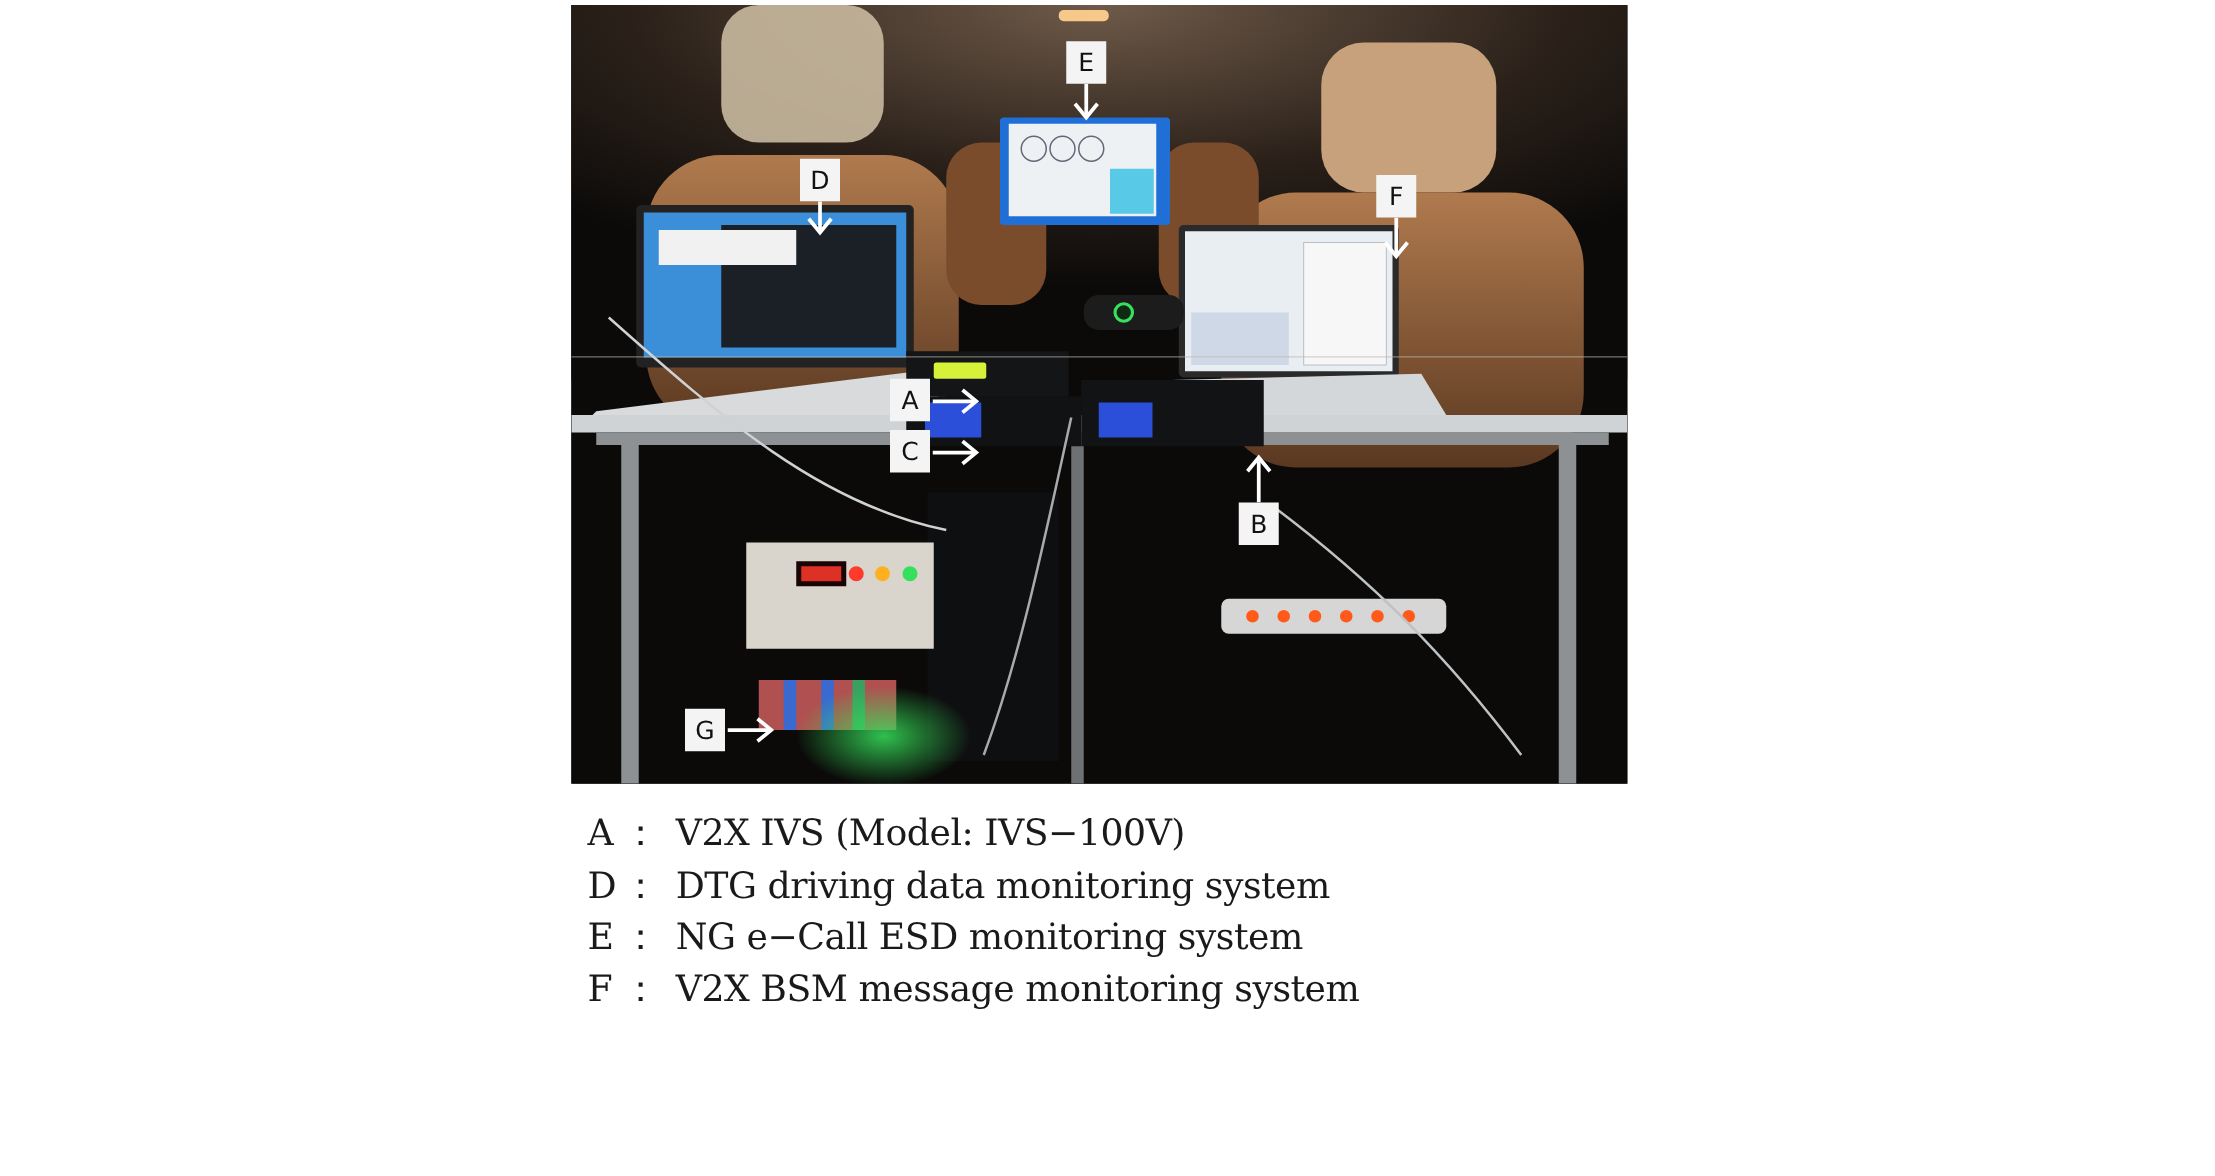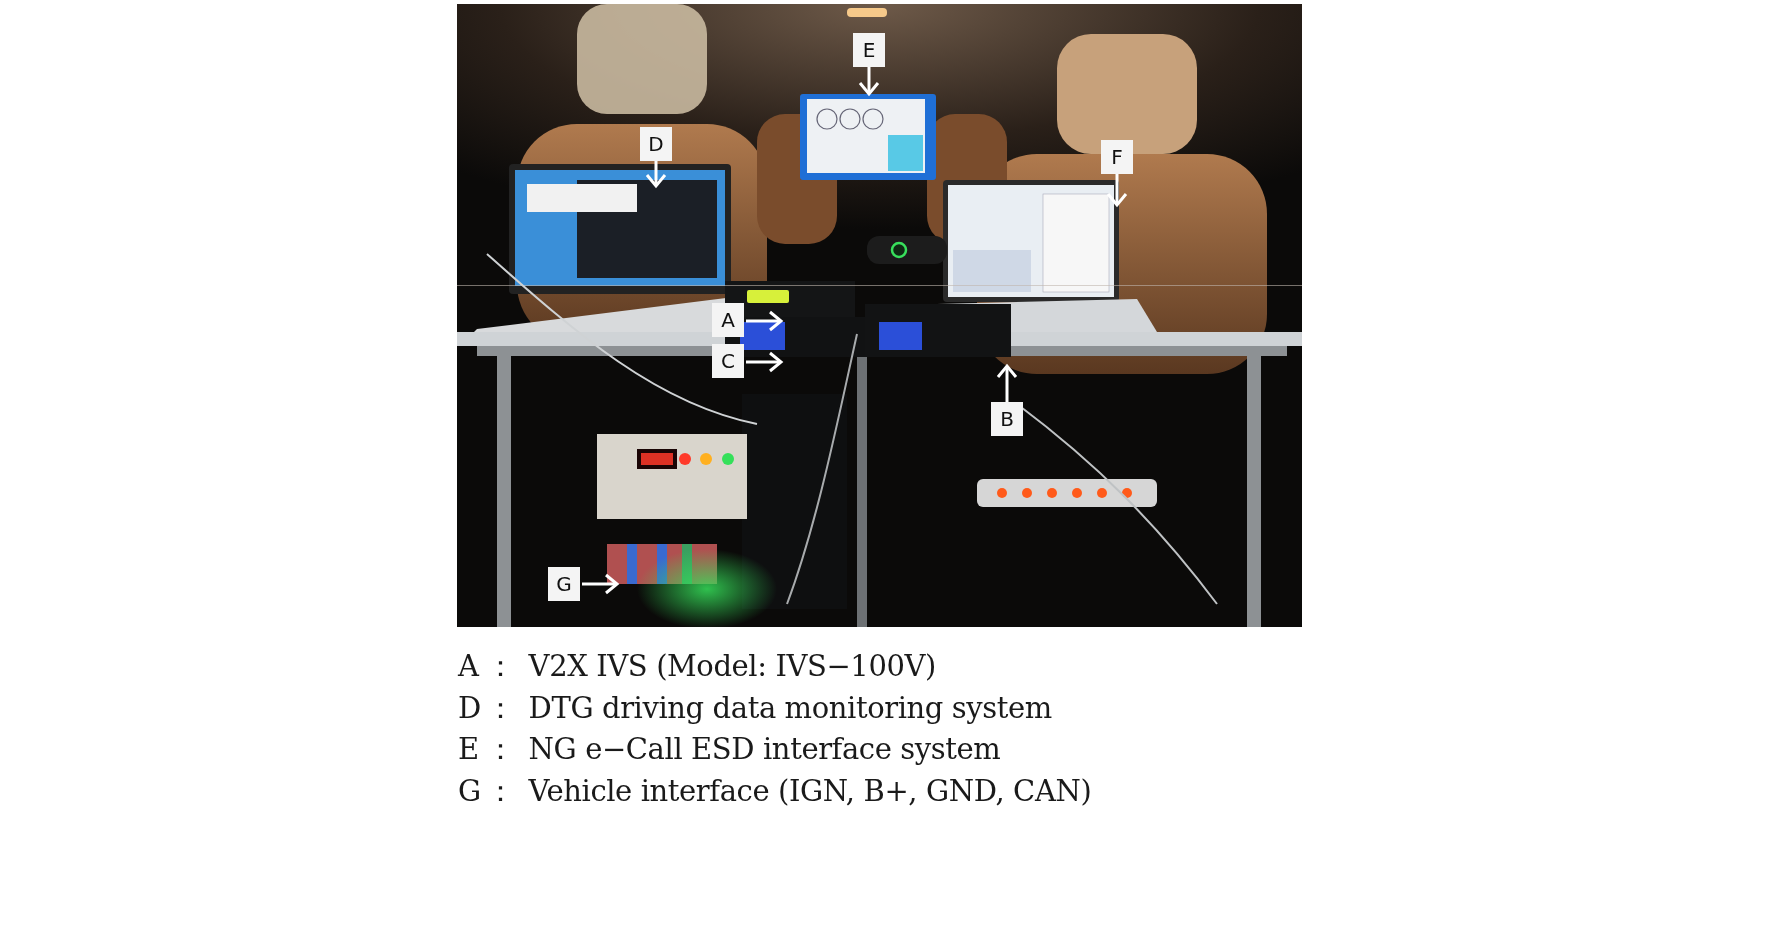--- a/index.html
+++ b/index.html
@@ -46,21 +46,21 @@
     text-align: center;
   }
   .arrow {
     position: absolute;
     pointer-events: none;
   }
 
   
   .legend {
     position: absolute;
-    left: 458px;
+    left: 470px;
     top: 646px;
     margin: 0;
     padding: 0;
     list-style: none;
   }
   .legend li {
     height: 41.5px;
     line-height: 41.5px;
     font-size: 29px;
     color: #1a1a1a;
@@ -226,18 +226,18 @@
 </svg>
 
 <ul class="legend">
   <li>
     <span class="key">A</span><span class="sep">：</span><span>V2X IVS (Model: IVS−100V)</span>
   </li>
   <li>
     <span class="key">D</span><span class="sep">：</span><span>DTG driving data monitoring system</span>
   </li>
   <li>
-    <span class="key">E</span><span class="sep">：</span><span>NG e−Call ESD interface system</span>
-  </li>
-  <li>
-    <span class="key">G</span><span class="sep">：</span><span>Vehicle interface (IGN, B+, GND, CAN)</span>
+    <span class="key">E</span><span class="sep">：</span><span>NG e−Call ESD monitoring system</span>
+  </li>
+  <li>
+    <span class="key">F</span><span class="sep">：</span><span>V2X BSM message monitoring system</span>
   </li>
 </ul>
 
 </body></html>

